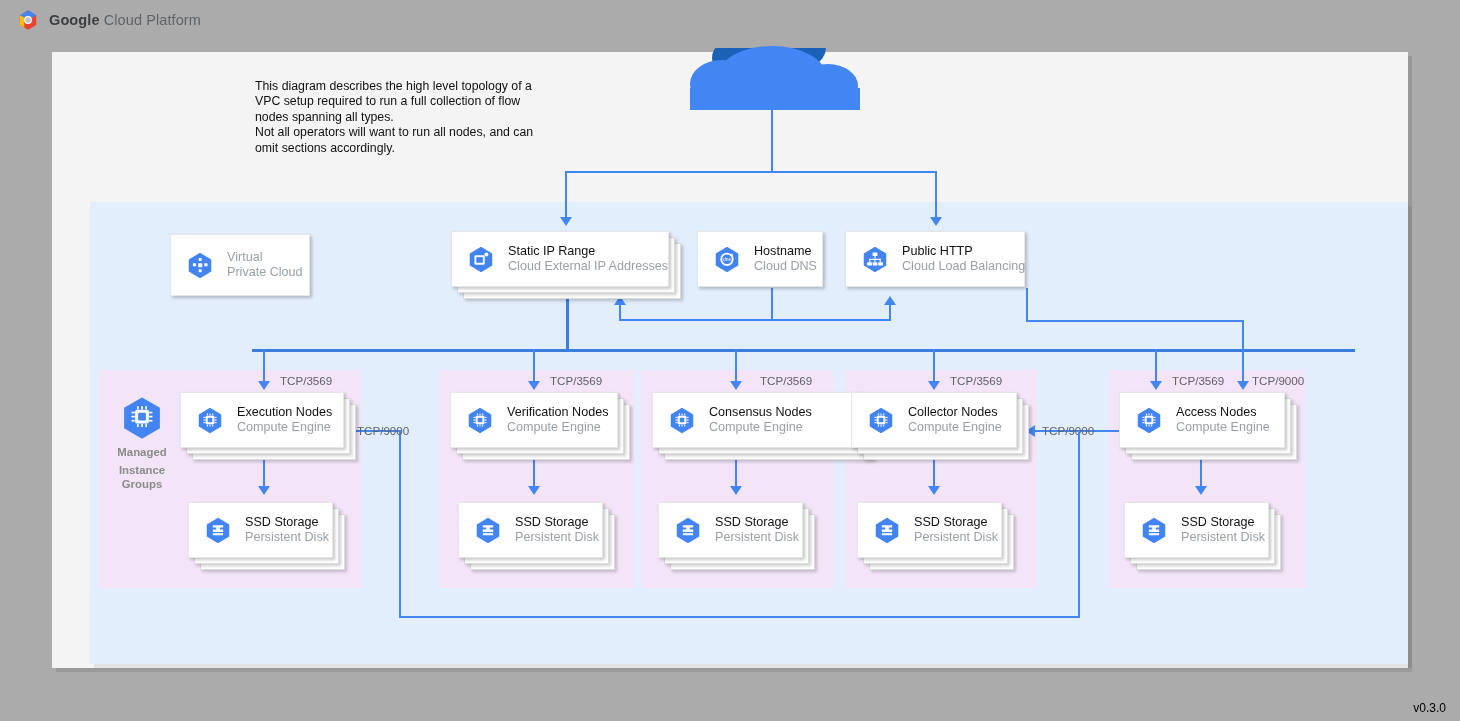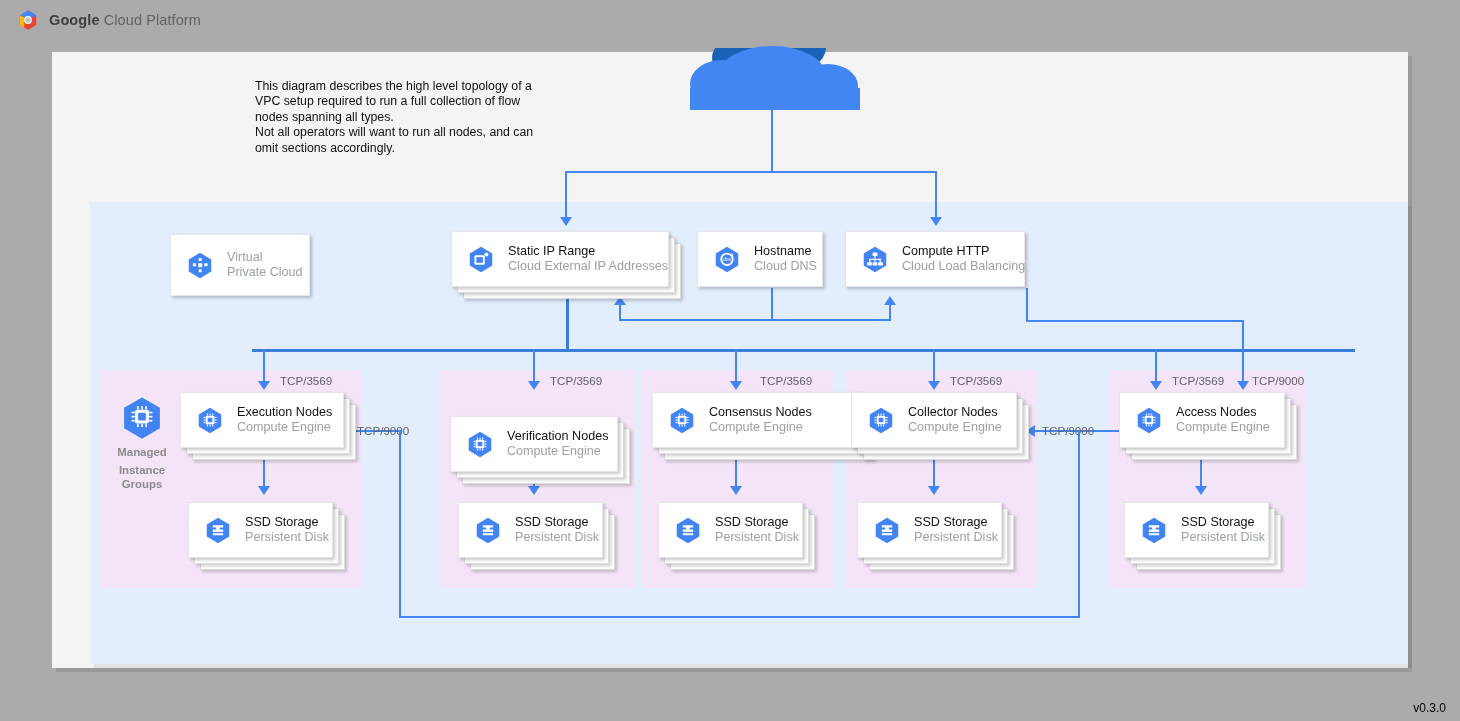--- a/index.html
+++ b/index.html
@@ -278,21 +278,21 @@
               <rect x="19.4" y="19.4" width="5" height="3.6" rx=".6"></rect>
               <rect x="15.4" y="12.8" width="1.2" height="3"></rect>
               <rect x="9.9" y="15.8" width="12.2" height="1.2"></rect>
               <rect x="9.9" y="15.8" width="1.2" height="3.6"></rect>
               <rect x="15.4" y="15.8" width="1.2" height="3.6"></rect>
               <rect x="20.9" y="15.8" width="1.2" height="3.6"></rect>
             </g>
           </svg>
       </span>
       <span class="card-txt">
-        <div class="card-t1">Compute HTTP</div>
+        <div class="card-t1">Public HTTP</div>
         <div class="card-t2">Cloud Load Balancing</div>
       </span>
     </div>
   </div>
 
   <div class="mig" style="left:99px;top:394px;">
     <span>
       <svg class="hex" viewBox="0 0 32 34" aria-hidden="true">
           <path d="M16 2 L29 9.6 L29 24.4 L16 32 L3 24.4 L3 9.6 Z" fill="#4284f4"></path>
           <g fill="#fff">
@@ -345,21 +345,21 @@
             </g>
           </svg>
       </span>
       <span class="card-txt">
         <div class="card-t1">Execution Nodes</div>
         <div class="card-t2">Compute Engine</div>
       </span>
     </div>
   </div>
 
-  <div class="card stack" style="left:450px;top:392px;width:168px;height:56px;margin-top:24px;">
+  <div class="card stack" style="left:450px;top:392px;width:168px;height:56px;">
     <div class="s3"></div>
       <div class="s2"></div>
     <div class="sheet">
       <span class="card-ico">
         <svg viewBox="0 0 32 32" width="30" height="30">
             <path d="M16 3 L28 10 L28 23 L16 30 L4 23 L4 10 Z" fill="#4284f4"></path>
             <g fill="#fff">
               <rect x="11.4" y="11.4" width="9.2" height="9.2" rx="1.3"></rect>
               <rect x="13.5" y="13.5" width="5" height="5" rx=".8" fill="#4284f4"></rect>
               <rect x="12.7" y="9" width="1.1" height="2.2"></rect>

